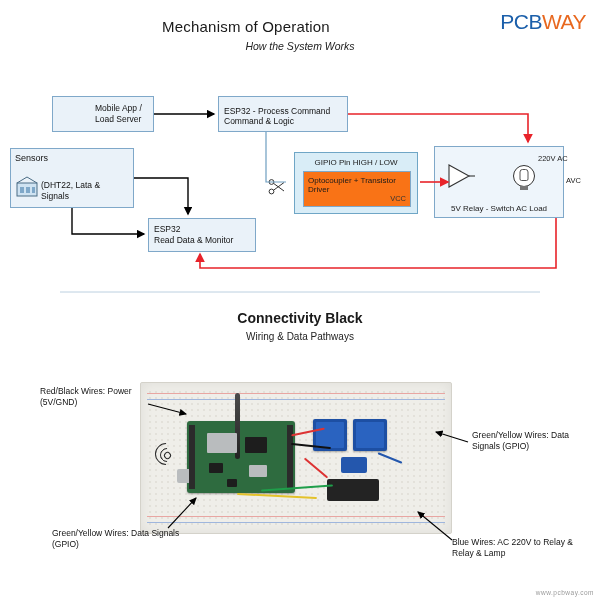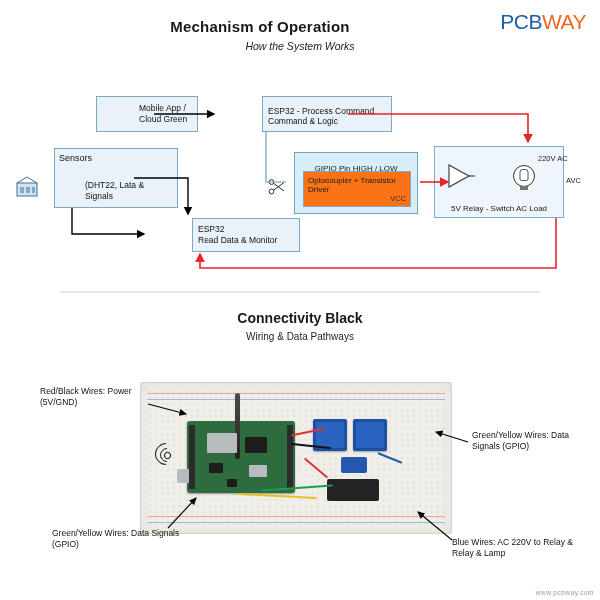--- a/index.html
+++ b/index.html
@@ -8,22 +8,22 @@
     background:#ffffff;
     font-family:"Liberation Sans", sans-serif;
     color:#1a1a1a;
     position:relative;
     overflow:hidden;
   }
   .abs{position:absolute;}
 
   
   #title{
-    top:18px;left:14px;width:492px;text-align:center;
-    font-size:15px;font-weight:bold;letter-spacing:.2px;
+    top:18px;left:0;width:492px;text-align:center;
+    font-size:15px;font-weight:normal;letter-spacing:.2px;
   }
   #subtitle{
     top:40px;left:0;width:600px;text-align:center;
     font-size:10.5px;font-style:italic;color:#222;
   }
   #brand{
     top:10px;right:14px;font-size:21px;font-weight:normal;
     letter-spacing:-0.5px;
   }
   #brand .b1{color:#1b5faa;}
@@ -31,38 +31,37 @@
 
   
   .box{
     box-sizing:border-box;
     border:1px solid #7fa8c9;
     background:#eaf2f9;
     font-size:8.5px;
     line-height:1.25;
     color:#111;
     padding:4px 5px;
-    margin-left:44px;
   }
   .box .ln{display:block;}
 
   
   #mobile-box{left:52px;top:96px;width:102px;height:36px;padding-left:42px;display:flex;align-items:center;}
   #phone-ico{left:52px;top:96px;width:34px;height:36px;background:#d8e8f4;border:1px solid #7fa8c9;box-sizing:border-box;display:flex;align-items:center;justify-content:center;}
   .phone{width:13px;height:22px;border:1.4px solid #2d2d2d;border-radius:3px;background:#fff;position:relative;}
   .phone:after{content:"";position:absolute;left:2px;right:2px;top:3px;bottom:4px;background:linear-gradient(#bfe0f5,#7fc0e8);}
 
   #sensors-box{left:10px;top:148px;width:124px;height:60px;padding-left:4px;}
   #sensors-box .ttl{font-size:9px;margin-bottom:16px;display:block;}
   #sensor-ico{left:16px;top:176px;width:22px;height:22px;}
 
   #esp-read-box{left:148px;top:218px;width:108px;height:34px;display:flex;flex-direction:column;justify-content:center;}
   #esp-proc-box{left:218px;top:96px;width:130px;height:36px;display:flex;flex-direction:column;justify-content:flex-end;}
 
-  #gpio-box{left:294px;top:152px;width:124px;height:62px;background:#d9edf7;border:1px solid #6fa6c6;box-sizing:border-box;padding:8px;}
+  #gpio-box{left:294px;top:152px;width:124px;height:62px;background:#d9edf7;border:1px solid #6fa6c6;box-sizing:border-box;padding:2px;}
   #gpio-box .hdr{font-size:8px;text-align:center;padding:3px 0 2px;}
   #opto-box{position:absolute;left:8px;top:18px;width:108px;height:36px;border:1px solid #7fa8c9;background:#f97316;box-sizing:border-box;font-size:8px;padding:4px 4px;}
   #vcc{position:absolute;right:4px;bottom:3px;font-size:7.5px;color:#333;}
 
   #relay-box{left:434px;top:146px;width:130px;height:72px;background:#eef5fb;border:1px solid #7fa8c9;box-sizing:border-box;}
   #relay-box .foot{position:absolute;left:0;right:0;bottom:3px;text-align:center;font-size:8px;line-height:1.2;}
   #ac-label{left:538px;top:154px;font-size:7.5px;text-align:right;line-height:1.2;}
   #avc-label{left:566px;top:176px;font-size:7.5px;}
 
   
@@ -122,21 +121,21 @@
 <div class="abs" id="brand">
   <span class="b1">PCB</span><span class="b2">WAY</span>
 </div>
 
 <div class="abs box" id="phone-ico">
   <div class="phone"></div>
 </div>
 <div class="abs box" id="mobile-box">
   <div>
     <span class="ln">Mobile App /</span>
-    <span class="ln">Cloud Green</span>
+    <span class="ln">Load Server</span>
   </div>
 </div>
 
 <div class="abs box" id="sensors-box">
   <span class="ttl">Sensors</span>
   <span class="ln" style="margin-left:26px;">(DHT22, Lata &amp;</span>
   <span class="ln" style="margin-left:26px;">Signals</span>
 </div>
 <svg class="overlay" id="sensor-ico" viewBox="0 0 22 22" style="left:16px;top:176px;width:22px;height:22px;">
   <rect x="1" y="7" width="20" height="13" fill="#cfe3f2" stroke="#4a6c85" stroke-width="1"></rect>

